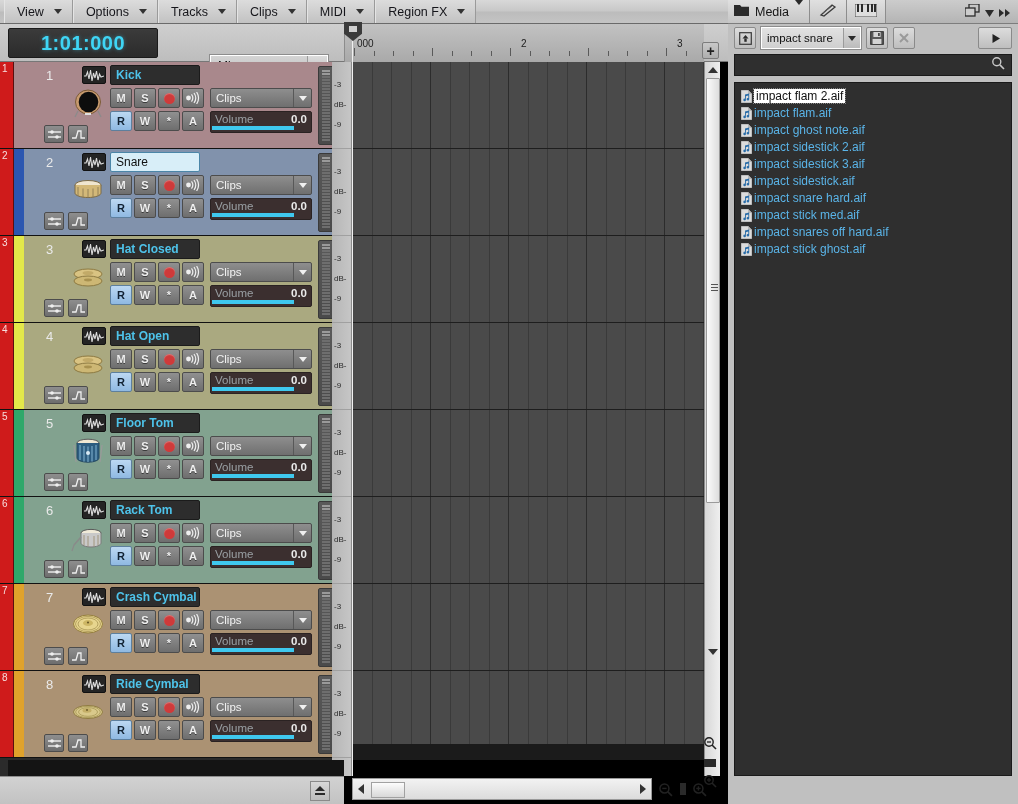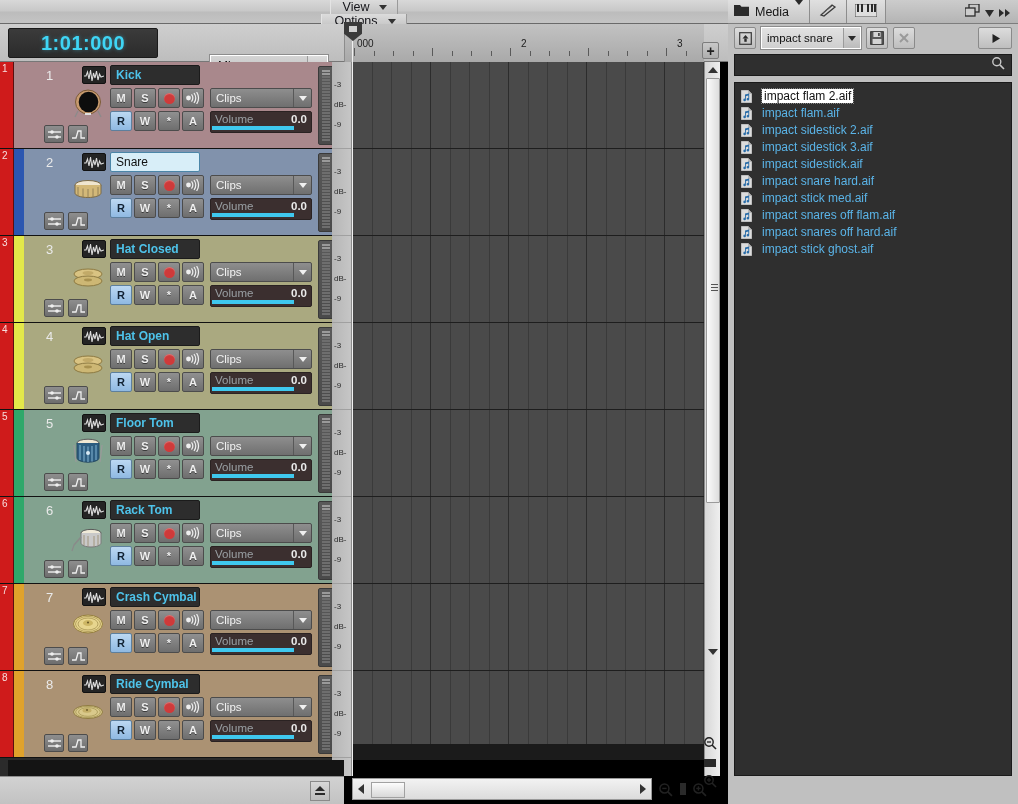--- a/index.html
+++ b/index.html
@@ -9,21 +9,21 @@
     font-family: "Liberation Sans", sans-serif;
     overflow: hidden;
   }
   #app { position: relative; width: 1018px; height: 804px; background: #000; }
 
   
   #menubar {
     position: absolute; left: 0; top: 0; width: 728px; height: 24px;
     background: linear-gradient(to bottom, #d8d8d8 0%, #c8c8c8 48%, #bcbcbc 52%, #c4c4c4 100%);
     border-bottom: 1px solid #6a6a6a;
-    display: flex; align-items: center; flex-direction: column;
+    display: flex; align-items: flex-start;
   }
   #menubar .edge { width: 4px; background: linear-gradient(to right,#8a8a8a,#cfcfcf); }
   .menu-item {
     display: flex; align-items: center; gap: 10px;
     padding: 0 10px 0 12px; height: 100%;
     font-size: 12.5px; color: #15151a;
     border-right: 1px solid #9a9a9a;
     border-left: 1px solid #e4e4e4;
     background: linear-gradient(to bottom,#dcdcdc,#c2c2c2);
   }
@@ -299,21 +299,21 @@
     display:flex;align-items:center;padding:0 6px;
   }
   #mediasearch input {
     flex:1;background:transparent;border:none;outline:none;color:#d8d8d8;font-size:12px;
     font-family:"Liberation Sans",sans-serif;
   }
   #medialist {
     position:absolute; left:6px; top:82px; width:278px; height:694px;
     background:#2f2f2f; border:1px solid #1a1a1a; overflow:hidden; padding-top:4px;
   }
-  .mfile { display:flex;align-items:center;gap:10px;height:17px;padding-left:6px; }
+  .mfile { display:flex;align-items:center;gap:2px;height:17px;padding-left:6px; }
   .mfile .fname { font-size:12px; color:#5ab4e8; white-space:nowrap; }
   .mfile.selected .fname {
     background:#ffffff; color:#101010; padding:0 2px; outline:1px dotted #888;
   }
   .fileicon { width:11px;height:13px;flex:0 0 auto; }
 
   
   .glyph { width:34px;height:30px; display:block; }
 </style>
 </head>
@@ -1536,20 +1536,28 @@
               <path d="M4 4.5v4.2a1.3 1.3 0 1 0 .9 1.2V6.2l2.4-.6V8a1.3 1.3 0 1 0 .9 1.2V3.6z" fill="#2b6da8"></path>
             </svg></span>
           <span class="fname">impact flam.aif</span>
         </div>
         <div class="mfile">
           <span class="fileicon"><svg width="11" height="13" viewBox="0 0 11 13">
               <path d="M0 0h7l4 4v9H0z" fill="#dcdcdc" stroke="#8a8a8a" stroke-width=".7"></path>
               <path d="M7 0l4 4H7z" fill="#b6b6b6"></path>
               <path d="M4 4.5v4.2a1.3 1.3 0 1 0 .9 1.2V6.2l2.4-.6V8a1.3 1.3 0 1 0 .9 1.2V3.6z" fill="#2b6da8"></path>
             </svg></span>
+          <span class="fname">impact ghost note.aif</span>
+        </div>
+        <div class="mfile">
+          <span class="fileicon"><svg width="11" height="13" viewBox="0 0 11 13">
+              <path d="M0 0h7l4 4v9H0z" fill="#dcdcdc" stroke="#8a8a8a" stroke-width=".7"></path>
+              <path d="M7 0l4 4H7z" fill="#b6b6b6"></path>
+              <path d="M4 4.5v4.2a1.3 1.3 0 1 0 .9 1.2V6.2l2.4-.6V8a1.3 1.3 0 1 0 .9 1.2V3.6z" fill="#2b6da8"></path>
+            </svg></span>
           <span class="fname">impact sidestick 2.aif</span>
         </div>
         <div class="mfile">
           <span class="fileicon"><svg width="11" height="13" viewBox="0 0 11 13">
               <path d="M0 0h7l4 4v9H0z" fill="#dcdcdc" stroke="#8a8a8a" stroke-width=".7"></path>
               <path d="M7 0l4 4H7z" fill="#b6b6b6"></path>
               <path d="M4 4.5v4.2a1.3 1.3 0 1 0 .9 1.2V6.2l2.4-.6V8a1.3 1.3 0 1 0 .9 1.2V3.6z" fill="#2b6da8"></path>
             </svg></span>
           <span class="fname">impact sidestick 3.aif</span>
         </div>
@@ -1576,28 +1584,20 @@
               <path d="M4 4.5v4.2a1.3 1.3 0 1 0 .9 1.2V6.2l2.4-.6V8a1.3 1.3 0 1 0 .9 1.2V3.6z" fill="#2b6da8"></path>
             </svg></span>
           <span class="fname">impact stick med.aif</span>
         </div>
         <div class="mfile">
           <span class="fileicon"><svg width="11" height="13" viewBox="0 0 11 13">
               <path d="M0 0h7l4 4v9H0z" fill="#dcdcdc" stroke="#8a8a8a" stroke-width=".7"></path>
               <path d="M7 0l4 4H7z" fill="#b6b6b6"></path>
               <path d="M4 4.5v4.2a1.3 1.3 0 1 0 .9 1.2V6.2l2.4-.6V8a1.3 1.3 0 1 0 .9 1.2V3.6z" fill="#2b6da8"></path>
             </svg></span>
-          <span class="fname">impact snares off flam.aif</span>
-        </div>
-        <div class="mfile">
-          <span class="fileicon"><svg width="11" height="13" viewBox="0 0 11 13">
-              <path d="M0 0h7l4 4v9H0z" fill="#dcdcdc" stroke="#8a8a8a" stroke-width=".7"></path>
-              <path d="M7 0l4 4H7z" fill="#b6b6b6"></path>
-              <path d="M4 4.5v4.2a1.3 1.3 0 1 0 .9 1.2V6.2l2.4-.6V8a1.3 1.3 0 1 0 .9 1.2V3.6z" fill="#2b6da8"></path>
-            </svg></span>
           <span class="fname">impact snares off hard.aif</span>
         </div>
         <div class="mfile">
           <span class="fileicon"><svg width="11" height="13" viewBox="0 0 11 13">
               <path d="M0 0h7l4 4v9H0z" fill="#dcdcdc" stroke="#8a8a8a" stroke-width=".7"></path>
               <path d="M7 0l4 4H7z" fill="#b6b6b6"></path>
               <path d="M4 4.5v4.2a1.3 1.3 0 1 0 .9 1.2V6.2l2.4-.6V8a1.3 1.3 0 1 0 .9 1.2V3.6z" fill="#2b6da8"></path>
             </svg></span>
           <span class="fname">impact stick ghost.aif</span>
         </div>

